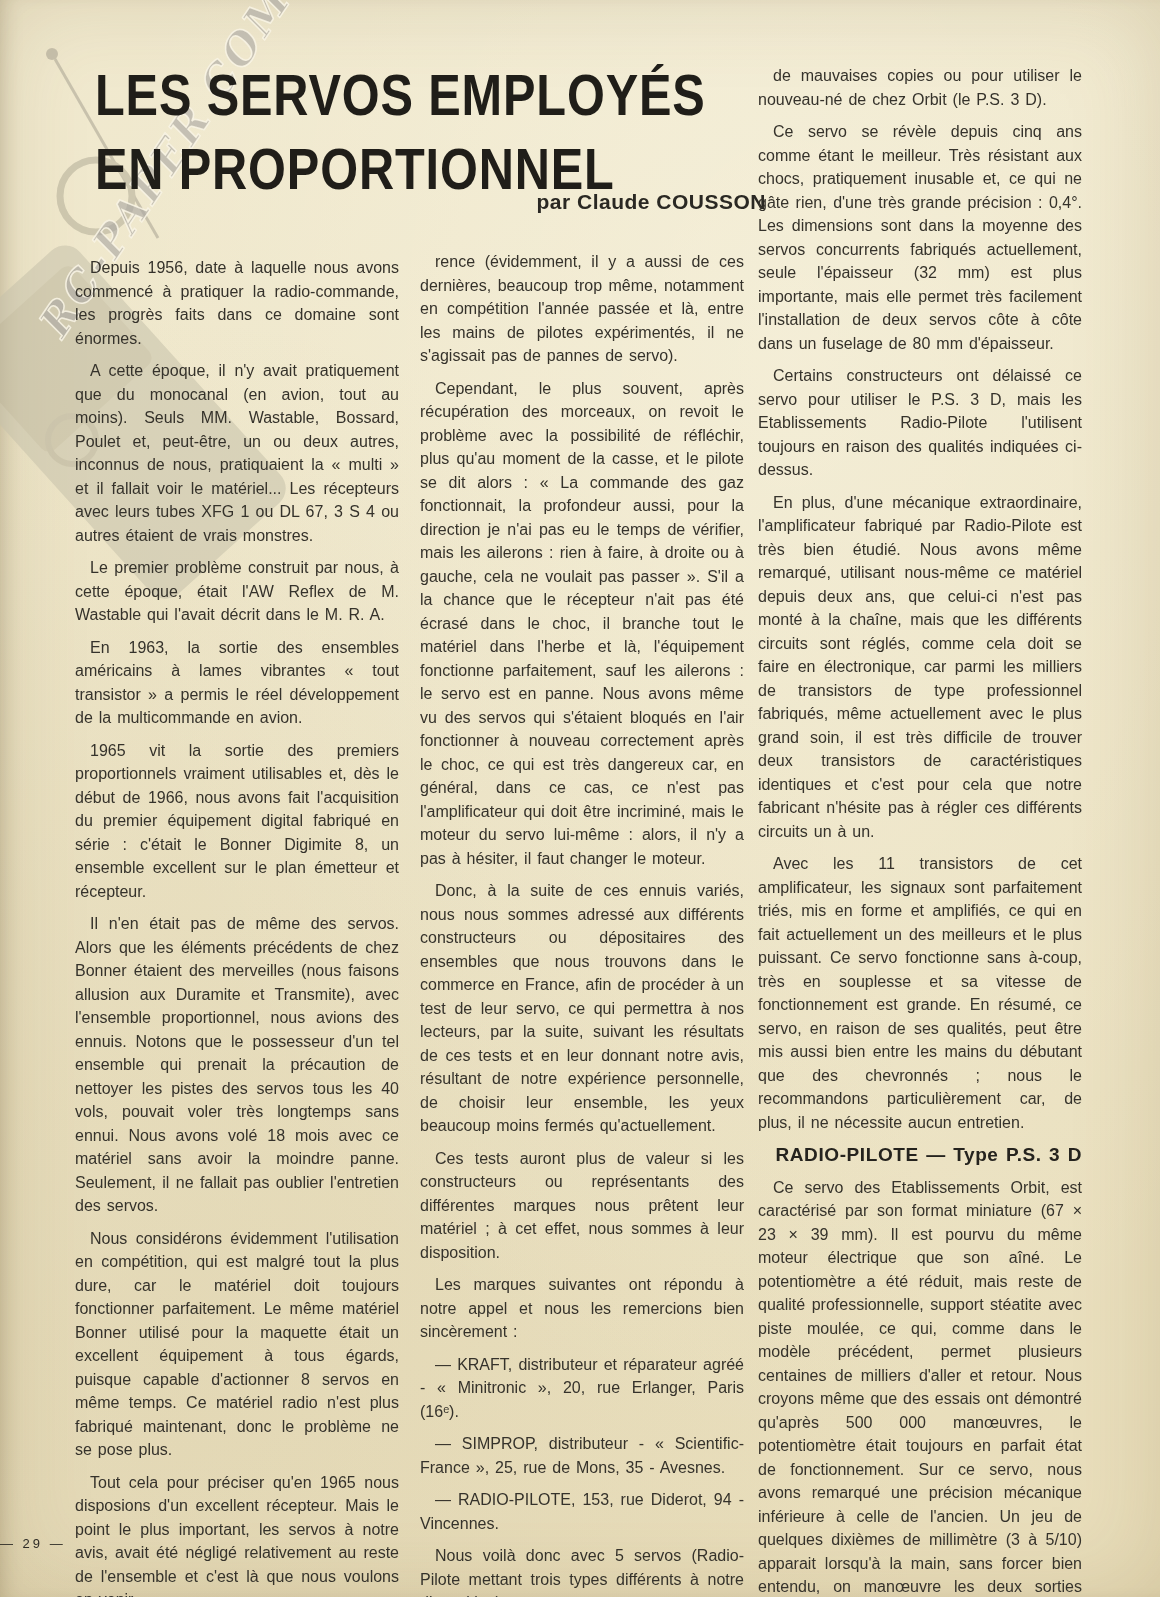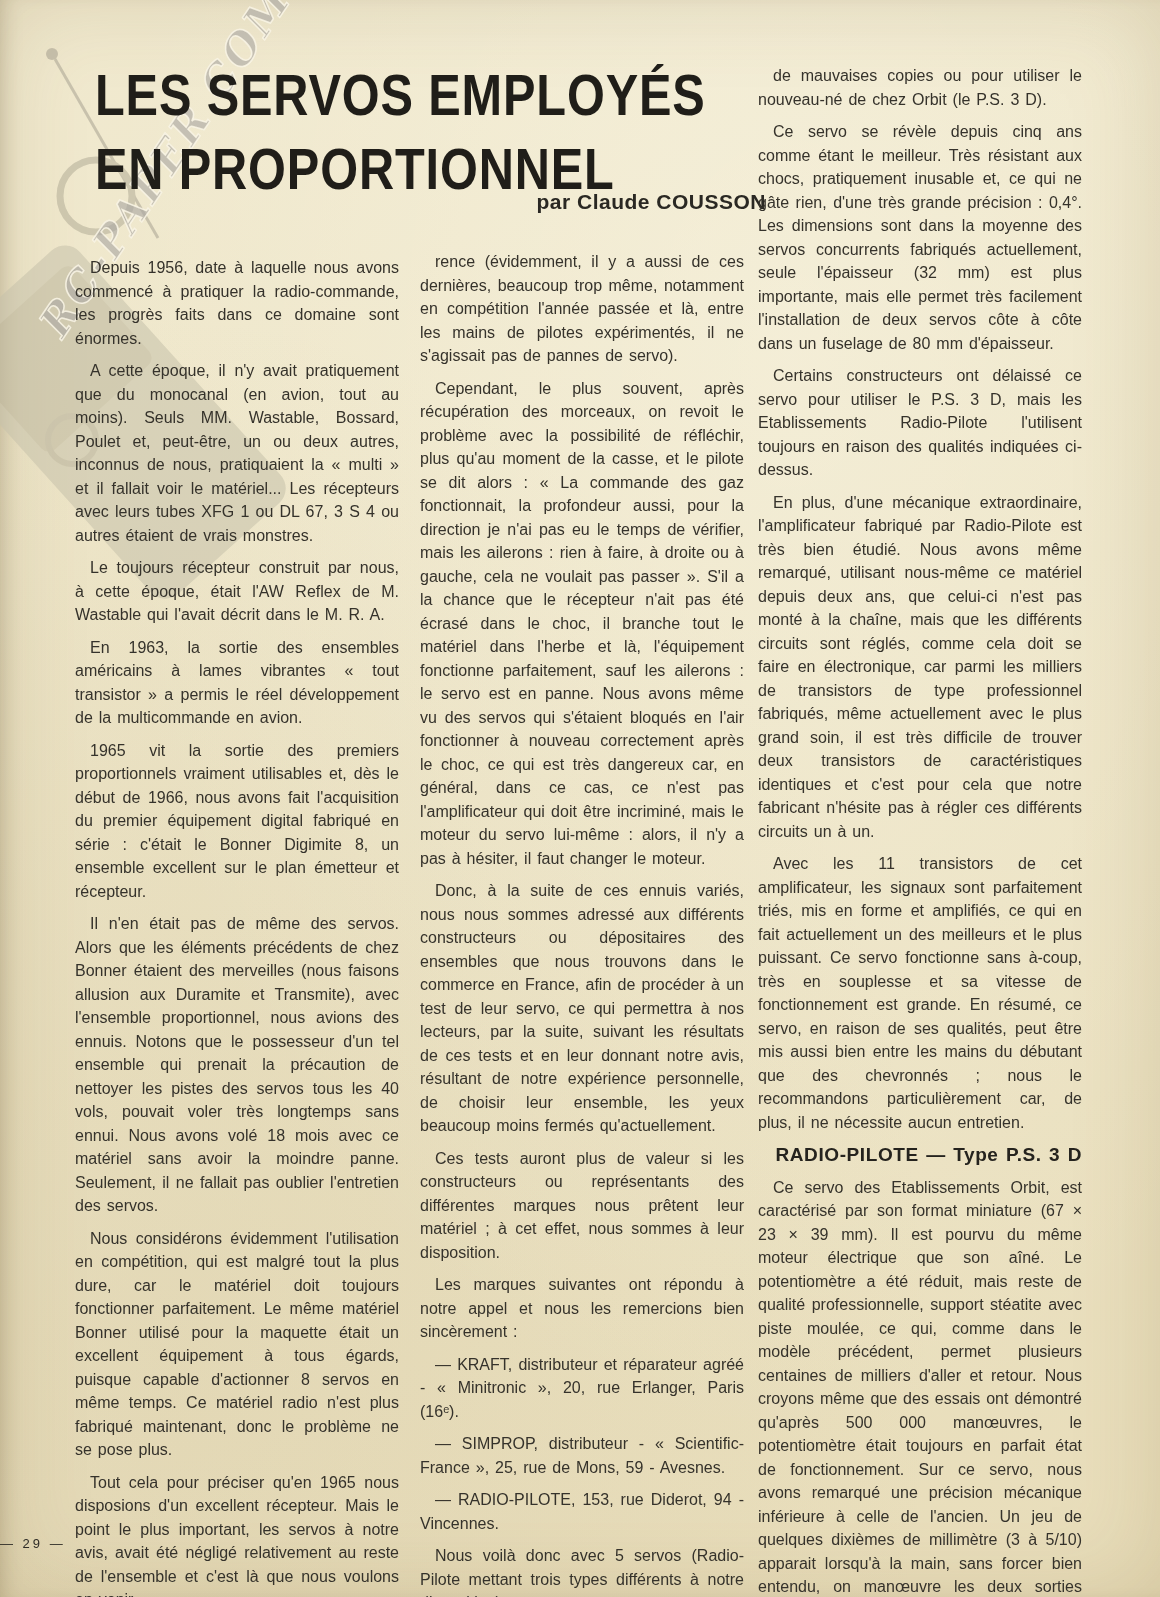--- a/index.html
+++ b/index.html
@@ -84,37 +84,37 @@
   <div class="title">
     <div>LES SERVOS EMPLOYÉS</div>
     <div>EN PROPORTIONNEL</div>
   </div>
 
   <div class="byline">par Claude COUSSON</div>
 
   <div class="col col1">
     <p>Depuis 1956, date à laquelle nous avons commencé à pratiquer la radio-commande, les progrès faits dans ce domaine sont énormes.</p>
     <p>A cette époque, il n'y avait pratiquement que du monocanal (en avion, tout au moins). Seuls MM. Wastable, Bossard, Poulet et, peut-être, un ou deux autres, inconnus de nous, pratiquaient la « multi » et il fallait voir le matériel... Les récepteurs avec leurs tubes XFG 1 ou DL 67, 3 S 4 ou autres étaient de vrais monstres.</p>
-    <p>Le toujours récepteur construit par nous, à cette époque, était l'AW Reflex de M. Wastable qui l'avait décrit dans le M. R. A.</p>
+    <p>Le premier problème construit par nous, à cette époque, était l'AW Reflex de M. Wastable qui l'avait décrit dans le M. R. A.</p>
     <p>En 1963, la sortie des ensembles américains à lames vibrantes « tout transistor » a permis le réel développement de la multicommande en avion.</p>
     <p>1965 vit la sortie des premiers proportionnels vraiment utilisables et, dès le début de 1966, nous avons fait l'acquisition du premier équipement digital fabriqué en série : c'était le Bonner Digimite 8, un ensemble excellent sur le plan émetteur et récepteur.</p>
     <p>Il n'en était pas de même des servos. Alors que les éléments précédents de chez Bonner étaient des merveilles (nous faisons allusion aux Duramite et Transmite), avec l'ensemble proportionnel, nous avions des ennuis. Notons que le possesseur d'un tel ensemble qui prenait la précaution de nettoyer les pistes des servos tous les 40 vols, pouvait voler très longtemps sans ennui. Nous avons volé 18 mois avec ce matériel sans avoir la moindre panne. Seulement, il ne fallait pas oublier l'entretien des servos.</p>
     <p>Nous considérons évidemment l'utilisation en compétition, qui est malgré tout la plus dure, car le matériel doit toujours fonctionner parfaitement. Le même matériel Bonner utilisé pour la maquette était un excellent équipement à tous égards, puisque capable d'actionner 8 servos en même temps. Ce matériel radio n'est plus fabriqué maintenant, donc le problème ne se pose plus.</p>
     <p>Tout cela pour préciser qu'en 1965 nous disposions d'un excellent récepteur. Mais le point le plus important, les servos à notre avis, avait été négligé relativement au reste de l'ensemble et c'est là que nous voulons en venir.</p>
 
   </div>
 
   <div class="col col2">
     <p>rence (évidemment, il y a aussi de ces dernières, beaucoup trop même, notamment en compétition l'année passée et là, entre les mains de pilotes expérimentés, il ne s'agissait pas de pannes de servo).</p>
     <p>Cependant, le plus souvent, après récupération des morceaux, on revoit le problème avec la possibilité de réfléchir, plus qu'au moment de la casse, et le pilote se dit alors : « La commande des gaz fonctionnait, la profondeur aussi, pour la direction je n'ai pas eu le temps de vérifier, mais les ailerons : rien à faire, à droite ou à gauche, cela ne voulait pas passer ». S'il a la chance que le récepteur n'ait pas été écrasé dans le choc, il branche tout le matériel dans l'herbe et là, l'équipement fonctionne parfaitement, sauf les ailerons : le servo est en panne. Nous avons même vu des servos qui s'étaient bloqués en l'air fonctionner à nouveau correctement après le choc, ce qui est très dangereux car, en général, dans ce cas, ce n'est pas l'amplificateur qui doit être incriminé, mais le moteur du servo lui-même : alors, il n'y a pas à hésiter, il faut changer le moteur.</p>
     <p>Donc, à la suite de ces ennuis variés, nous nous sommes adressé aux différents constructeurs ou dépositaires des ensembles que nous trouvons dans le commerce en France, afin de procéder à un test de leur servo, ce qui permettra à nos lecteurs, par la suite, suivant les résultats de ces tests et en leur donnant notre avis, résultant de notre expérience personnelle, de choisir leur ensemble, les yeux beaucoup moins fermés qu'actuellement.</p>
     <p>Ces tests auront plus de valeur si les constructeurs ou représentants des différentes marques nous prêtent leur matériel ; à cet effet, nous sommes à leur disposition.</p>
     <p>Les marques suivantes ont répondu à notre appel et nous les remercions bien sincèrement :</p>
     <p>— KRAFT, distributeur et réparateur agréé - « Minitronic », 20, rue Erlanger, Paris (16ᵉ).</p>
-    <p>— SIMPROP, distributeur - « Scientific-France », 25, rue de Mons, 59 - Avesnes.</p>
+    <p>— SIMPROP, distributeur - « Scientific-France », 25, rue de Mons, 35 - Avesnes.</p>
     <p>— RADIO-PILOTE, 153, rue Diderot, 94 - Vincennes.</p>
     <p>Nous voilà donc avec 5 servos (Radio-Pilote mettant trois types différents à notre disposition).</p>
 
   </div>
 
   <div class="col col3">
     <p>de mauvaises copies ou pour utiliser le nouveau-né de chez Orbit (le P.S. 3 D).</p>
     <p>Ce servo se révèle depuis cinq ans comme étant le meilleur. Très résistant aux chocs, pratiquement inusable et, ce qui ne gâte rien, d'une très grande précision : 0,4°. Les dimensions sont dans la moyenne des servos concurrents fabriqués actuellement, seule l'épaisseur (32 mm) est plus importante, mais elle permet très facilement l'installation de deux servos côte à côte dans un fuselage de 80 mm d'épaisseur.</p>
     <p>Certains constructeurs ont délaissé ce servo pour utiliser le P.S. 3 D, mais les Etablissements Radio-Pilote l'utilisent toujours en raison des qualités indiquées ci-dessus.</p>
     <p>En plus, d'une mécanique extraordinaire, l'amplificateur fabriqué par Radio-Pilote est très bien étudié. Nous avons même remarqué, utilisant nous-même ce matériel depuis deux ans, que celui-ci n'est pas monté à la chaîne, mais que les différents circuits sont réglés, comme cela doit se faire en électronique, car parmi les milliers de transistors de type professionnel fabriqués, même actuellement avec le plus grand soin, il est très difficile de trouver deux transistors de caractéristiques identiques et c'est pour cela que notre fabricant n'hésite pas à régler ces différents circuits un à un.</p>

